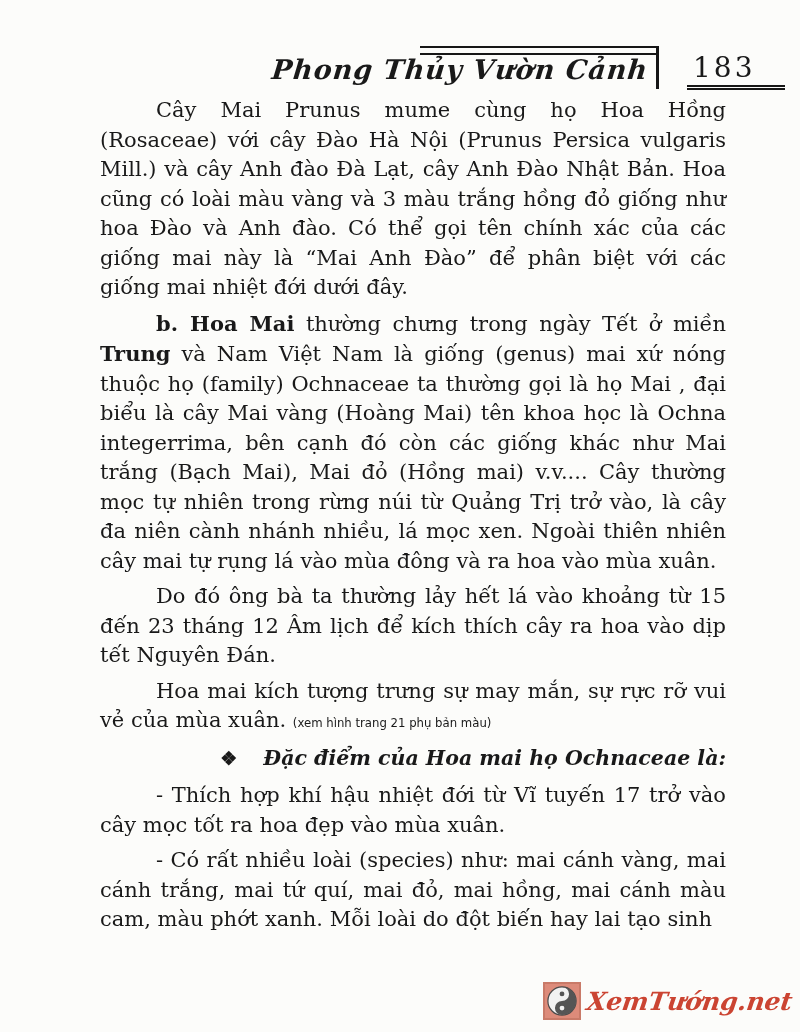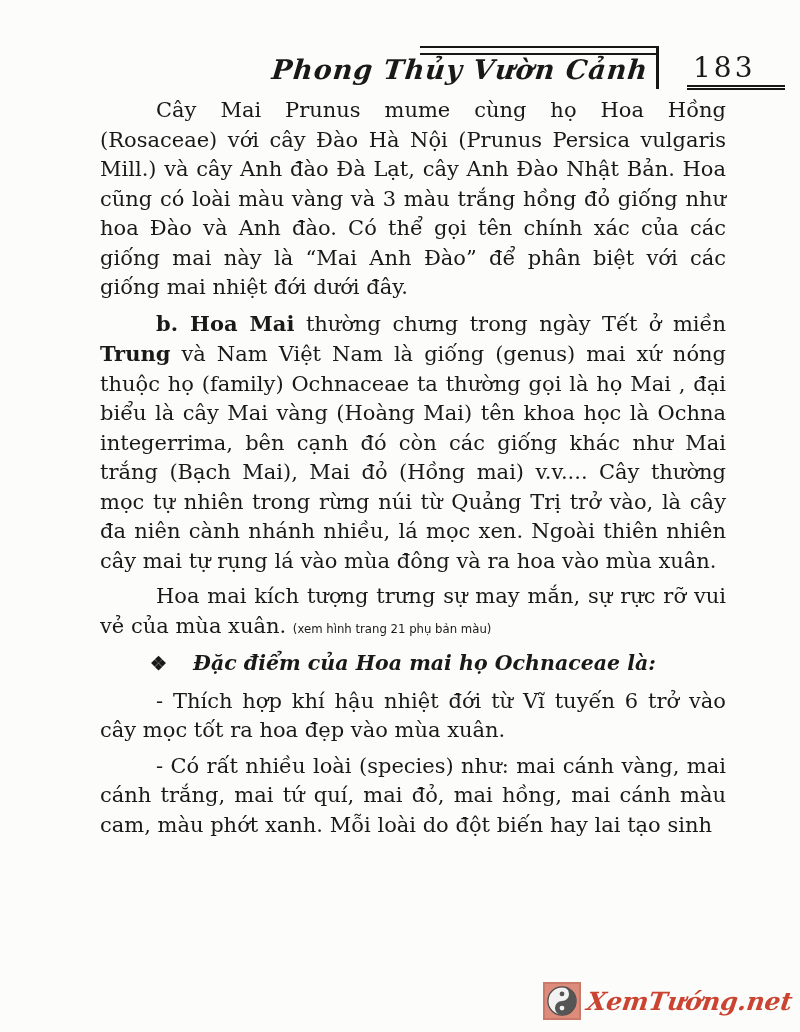--- a/index.html
+++ b/index.html
@@ -78,21 +78,21 @@
   .note {
     font-family: "DejaVu Sans", sans-serif;
     font-size: 13px;
     font-stretch: condensed;
   }
   .feature-heading {
     margin: 6px 0 8px 0;
     padding-left: 66px;
     font-weight: bold;
     font-style: italic;
-    text-align: left;
+    text-align: right;
     font-size: 20.5px;
   }
   .feature-heading .marker {
     font-style: normal;
     margin-right: 26px;
     font-size: 19px;
   }
 
   
   .watermark {
@@ -132,29 +132,30 @@
   <div class="vrule"></div>
   <div class="header-title">Phong Thủy Vườn Cảnh</div>
   <div class="page-number">183</div>
 
   <div class="content">
 
     <p>Cây Mai Prunus mume cùng họ Hoa Hồng (Rosaceae) với cây Đào Hà Nội (Prunus Persica vulgaris Mill.) và cây Anh đào Đà Lạt, cây Anh Đào Nhật Bản. Hoa cũng có loài màu vàng  và 3 màu trắng hồng đỏ giống như hoa Đào và Anh đào. Có thể gọi tên chính xác của các giống mai này là “Mai Anh Đào” để phân biệt với các giống mai nhiệt đới dưới đây.</p>
 
     <p><b>b. Hoa Mai</b><span> thường chưng trong ngày Tết ở miền </span><b>Trung</b><span> và Nam Việt Nam là giống (genus) mai xứ nóng thuộc họ (family) Ochnaceae ta thường gọi là họ Mai , đại biểu là cây Mai vàng (Hoàng Mai) tên khoa học là Ochna integerrima, bên cạnh đó còn các giống khác như Mai  trắng (Bạch Mai), Mai đỏ (Hồng mai) v.v.... Cây thường mọc tự nhiên trong rừng núi từ Quảng Trị trở vào, là cây đa niên cành nhánh nhiều, lá mọc xen. Ngoài thiên nhiên cây mai tự rụng lá vào mùa đông và ra hoa vào mùa xuân.</span></p>
 
+    <p>Do đó ông bà ta thường lảy hết lá vào khoảng từ 15 đến 23 tháng 12 Âm lịch để kích thích cây ra hoa vào dịp tết Nguyên Đán.</p>
 
     <p><span>Hoa mai kích tượng trưng sự may mắn, sự rực rỡ vui vẻ của mùa xuân.</span> <span class="note">(xem hình trang 21 phụ bản màu)</span></p>
 
     <div class="feature-heading">
       <span class="marker">❖</span><span>Đặc điểm của Hoa mai họ Ochnaceae là:</span>
     </div>
 
 
-    <p>- Thích hợp khí hậu nhiệt đới từ Vĩ tuyến 6 trở vào cây mọc tốt ra hoa đẹp vào mùa xuân.</p>
+    <p>- Thích hợp khí hậu nhiệt đới từ Vĩ tuyến 17 trở vào cây mọc tốt ra hoa đẹp vào mùa xuân.</p>
 
     <p>- Có rất nhiều loài (species) như: mai cánh vàng, mai cánh trắng, mai tứ quí, mai đỏ, mai hồng, mai cánh màu cam, màu phớt xanh. Mỗi loài do đột biến hay lai tạo sinh</p>
 
   </div>
 
   <div class="watermark">
     <span class="yinyang-box">
       <svg width="30" height="30" viewBox="0 0 100 100">
         <circle cx="50" cy="50" r="47" fill="#f2f2f2" stroke="#4a4a4a" stroke-width="4"></circle>
         <path d="M50 3 a47 47 0 0 1 0 94 a23.5 23.5 0 0 1 0 -47 a23.5 23.5 0 0 0 0 -47 Z" fill="#555555"></path>

